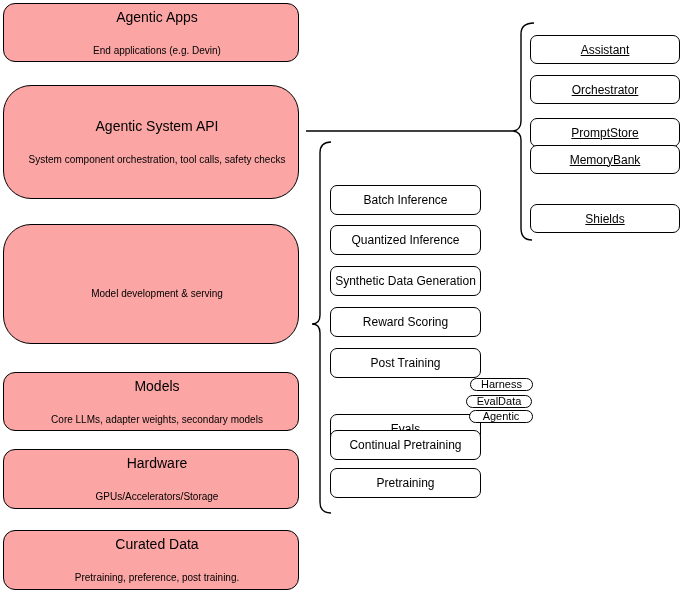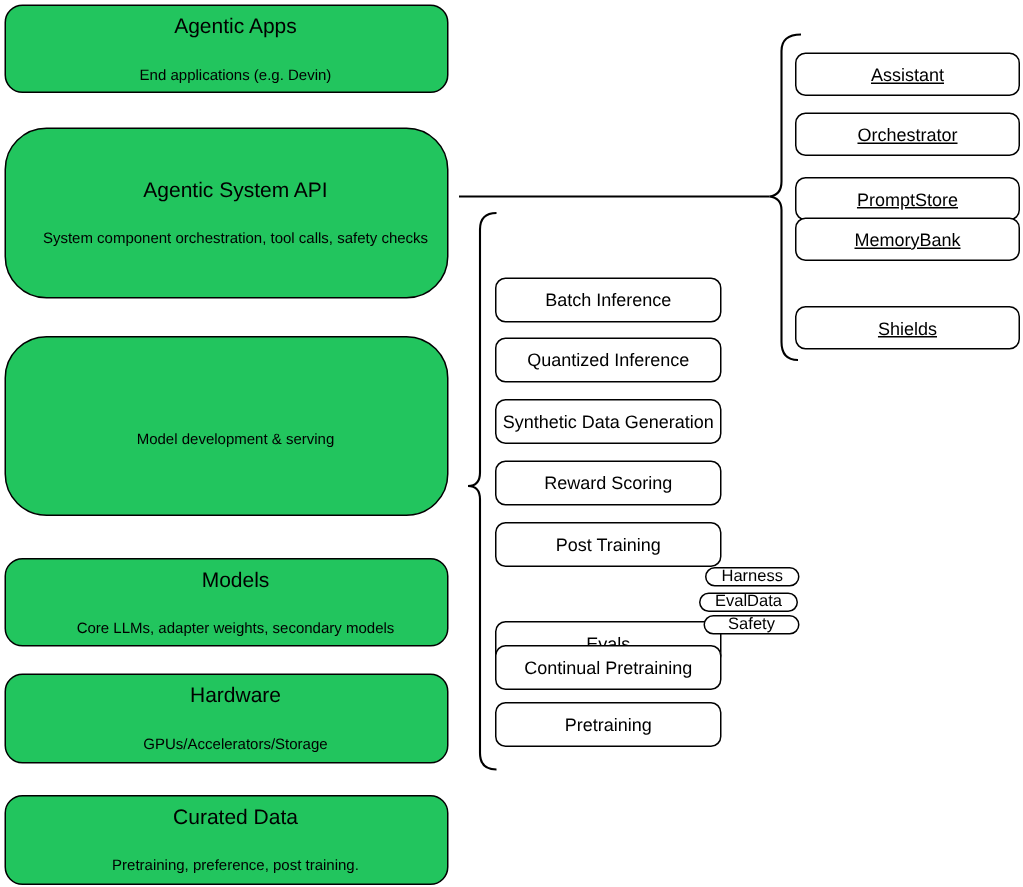--- a/index.html
+++ b/index.html
@@ -22,21 +22,21 @@
     width: 682px; height: 591px;
     pointer-events: none;
     z-index: 0;
   }
   .box-lg {
     position: absolute;
     left: 3px;
     width: 296px;
     box-sizing: border-box;
     border: 1.5px solid #000000;
-    background: #22c55e;
+    background: #fca5a5;
     display: flex;
     flex-direction: column;
     align-items: center;
     justify-content: center;
     text-align: center;
     z-index: 1;
     padding-left: 12px;
   }
   .box-lg .title {
     font-size: 14px;
@@ -121,21 +121,21 @@
   <div class="box-sm mid" style="top:185px;">Batch Inference</div>
   <div class="box-sm mid" style="top:266px;">Synthetic Data Generation</div>
   <div class="box-sm mid" style="top:307px;">Reward Scoring</div>
   <div class="box-sm mid" style="top:348px;">Post Training</div>
   <div class="box-sm mid" style="top:390px;margin-top:24px;">Evals</div>
   <div class="box-sm mid" style="top:430px;">Continual Pretraining</div>
   <div class="box-sm mid" style="top:468px;">Pretraining</div>
 
   <div class="pill" style="left:470px;top:378px;width:63px;height:13px;">Harness</div>
   <div class="pill" style="left:466px;top:395px;width:66px;height:13px;">EvalData</div>
-  <div class="pill" style="left:469px;top:410px;width:64px;height:13px;">Safety</div>
+  <div class="pill" style="left:469px;top:410px;width:64px;height:13px;">Agentic</div>
 
   <div class="box-sm rgt" style="top:35px;">Assistant</div>
   <div class="box-sm rgt" style="top:75px;">Orchestrator</div>
   <div class="box-sm rgt" style="top:118px;">PromptStore</div>
   <div class="box-sm rgt" style="top:145px;">MemoryBank</div>
   <div class="box-sm rgt" style="top:204px;">Shields</div>
 
 </div>
 
 </body></html>

